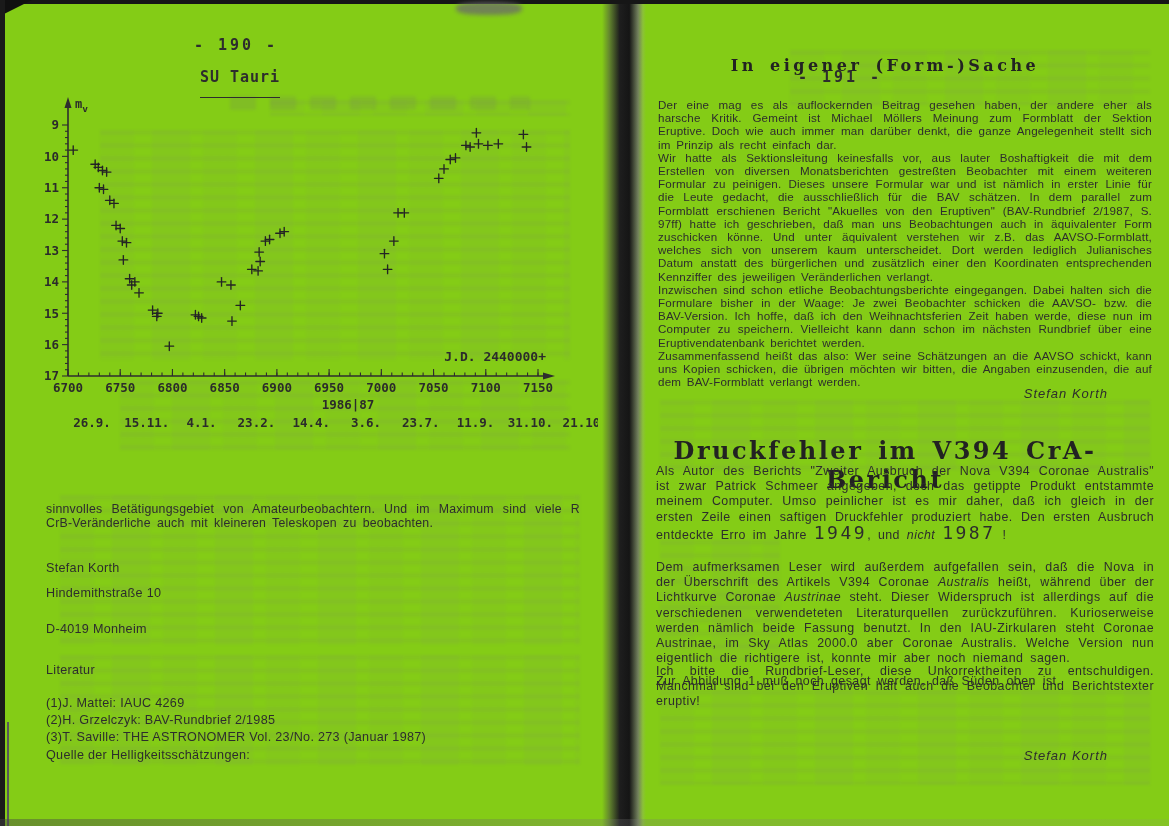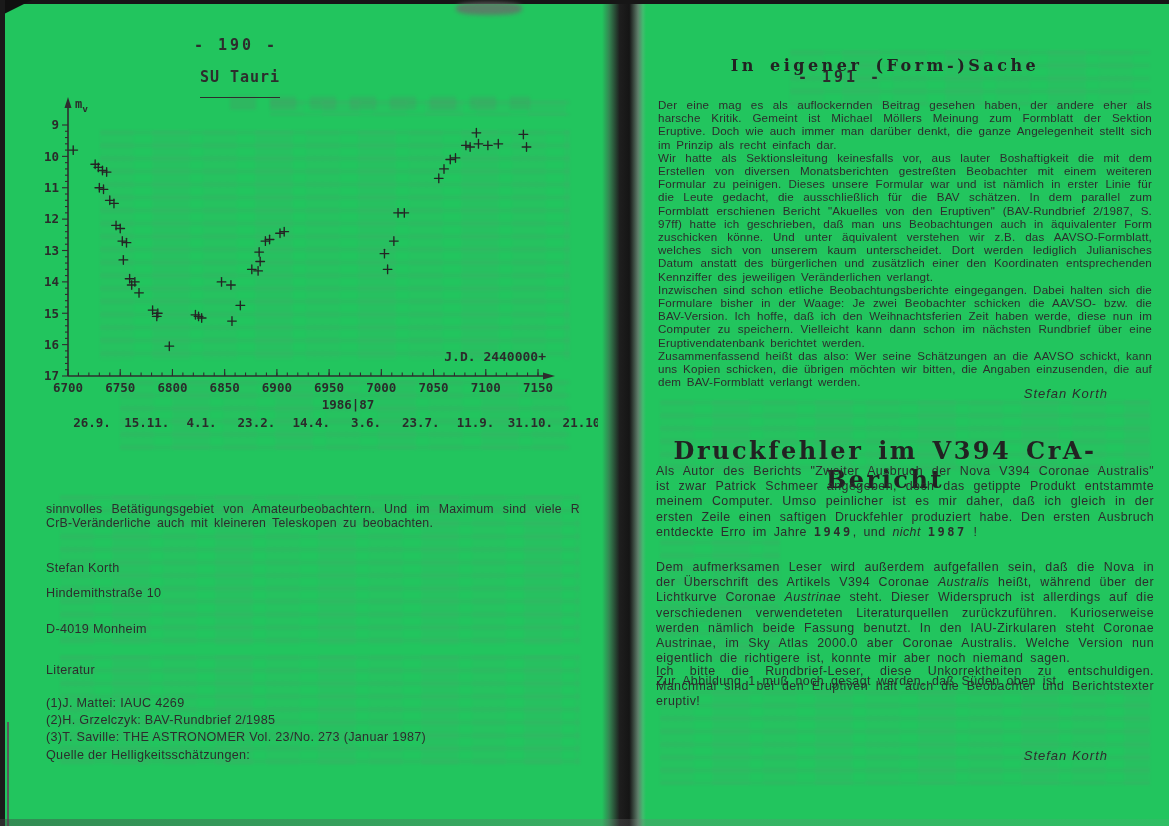--- a/index.html
+++ b/index.html
@@ -1,17 +1,17 @@
 <!DOCTYPE html>
 <html><head>
 <meta charset="utf-8">
 <title>Document</title>
 <style>
   html,body{margin:0;padding:0;background:#111;}
-  #scan{position:relative;width:1169px;height:826px;background:#22c55e;overflow:hidden;
+  #scan{position:relative;width:1169px;height:826px;background:#84cc16;overflow:hidden;
         font-family:"Liberation Sans",sans-serif;color:#2d2d2d;}
   
   .edge-top{position:absolute;left:0;top:0;width:100%;height:4px;background:#161616;}
   .corner-wedge{position:absolute;left:0;top:0;width:0;height:0;
         border-top:16px solid #101010;border-right:32px solid transparent;}
   .top-blob{position:absolute;left:456px;top:2px;width:66px;height:13px;background:#6a6a6a;
         filter:blur(2px);opacity:.75;border-radius:40%;}
   .edge-left{position:absolute;left:0;top:0;width:5px;height:100%;background:#1a1a1a;}
   .edge-left2{position:absolute;left:7px;top:722px;width:2px;height:104px;background:#585858;}
   .gutter{position:absolute;left:602px;top:0;width:44px;height:100%;
@@ -51,21 +51,21 @@
   .article-title{position:absolute;text-align:center;font-family:"DejaVu Serif",serif;
         font-weight:bold;color:#222;}
   #title1{left:648px;top:56px;width:474px;font-size:16px;letter-spacing:3.5px;word-spacing:4px;}
   #title2{left:648px;top:436px;width:474px;font-size:24px;letter-spacing:2.5px;word-spacing:4px;}
   #article1{position:absolute;left:658px;top:98px;width:494px;}
   #article1 p{margin:0;text-align:justify;font-size:11.6px;line-height:13.2px;
         letter-spacing:.2px;word-spacing:2.2px;}
   .a2p{position:absolute;left:656px;width:498px;text-align:justify;
         font-size:12.4px;line-height:15.2px;letter-spacing:.45px;word-spacing:3px;}
   .seg-i{font-style:italic;}
-  .seg-big{font-family:"DejaVu Sans Mono",monospace;font-weight:bold;font-size:12px;
+  .seg-big{font-family:"DejaVu Sans Mono",monospace;font-weight:normal;font-size:18px;
         letter-spacing:2.5px;}
 </style>
 </head>
 <body>
 
 <div id="scan">
 
   <div class="ghost" style="left:270px;top:100px;width:300px;height:16px;"></div>
   <div class="ghost" style="left:100px;top:130px;width:470px;height:230px;"></div>
   <div class="ghost-bar" style="left:230px;top:96px;width:300px;height:14px;"></div>

